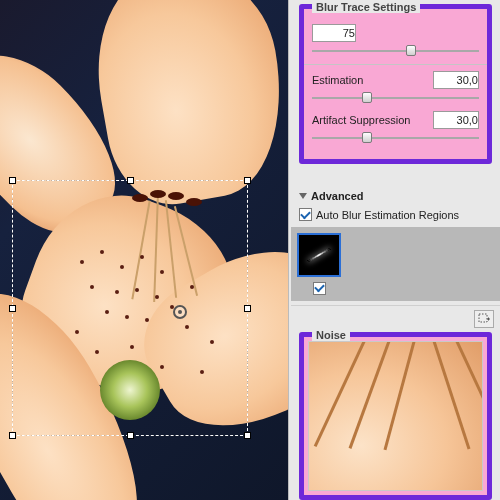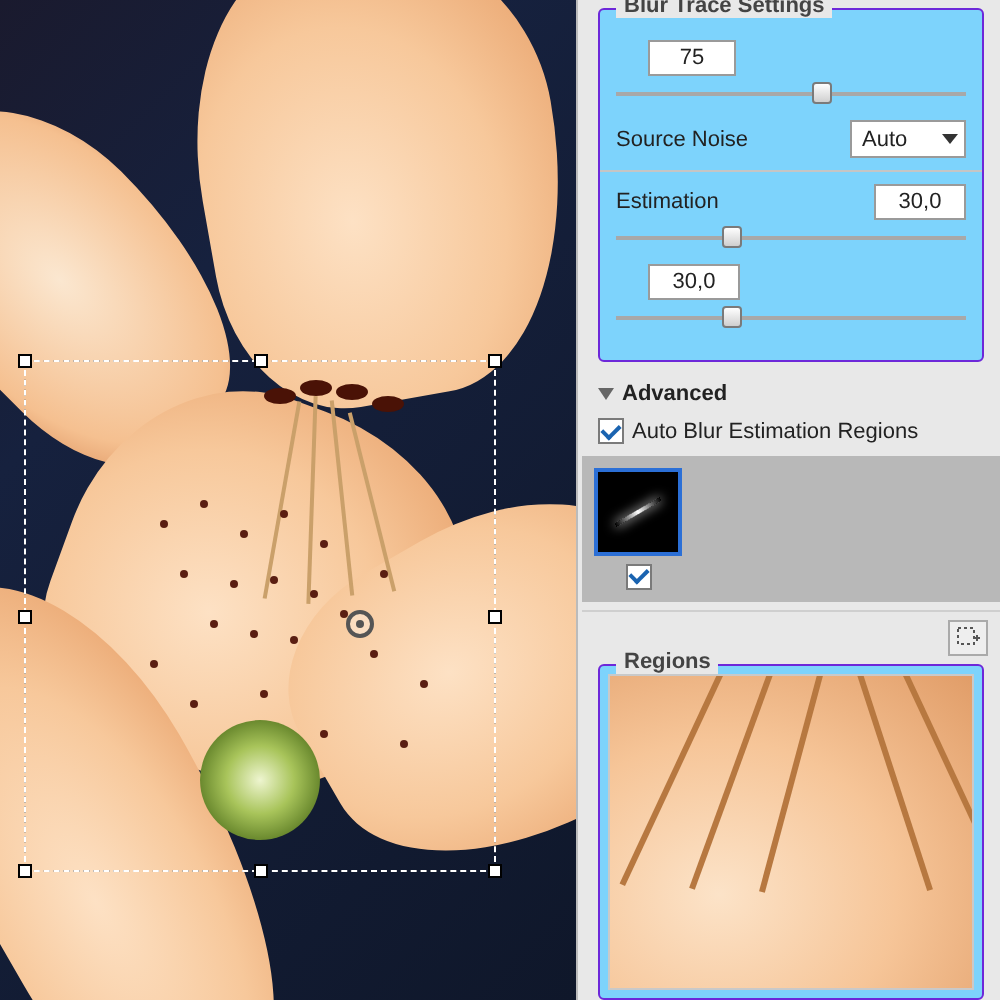--- a/index.html
+++ b/index.html
@@ -16,34 +16,34 @@
   .dots span { position:absolute; width:4px; height:4px; background:#5a1e12; border-radius:50%; }
   .anther { position:absolute; width:16px; height:8px; background:#4a1206; border-radius:50%; }
   .stamen { position:absolute; width:2px; background:#caa06a; }
   .sel { position:absolute; border:1px dashed #000; background:transparent; }
   .sel::before { content:""; position:absolute; inset:-1px; border:1px dashed #fff; }
   .handle { position:absolute; width:7px; height:7px; background:#fff; border:1px solid #000; }
   .pin { position:absolute; width:14px; height:14px; border:2px solid #555; border-radius:50%; background:rgba(255,255,255,0.3); }
   .pin::after { content:""; position:absolute; left:3px; top:3px; width:4px; height:4px; background:#555; border-radius:50%; }
 
   .panel { flex:1; background:#e8e8e8; border-left:1px solid #bbb; display:flex; flex-direction:column; padding:0 8px 0 10px; }
-  .group-frame { border:1px solid #6d28d9; border-radius:3px; margin-top:-8px; padding:10px 8px 8px 8px; position:relative; background:#7dd3fc; }
+  .group-frame { border:5px solid #6d28d9; border-radius:3px; margin-top:-8px; padding:10px 8px 8px 8px; position:relative; background:#f9a8d4; }
   .group-frame .legend { position:absolute; top:-8px; left:8px; background:#e8e8e8; padding:0 4px; font-weight:bold; color:#444; }
   .row { display:flex; align-items:center; margin:5px 0 2px 0; }
   .row label { flex:1; }
-  .numbox { width:44px; height:18px; border:1px solid #9a9a9a; background:#fff; text-align:center; line-height:16px; display:inline-block;margin-left:16px; }
+  .numbox { width:44px; height:18px; border:1px solid #9a9a9a; background:#fff; text-align:right; line-height:16px; display:inline-block; }
   .numbox.wide { width:46px; }
   .dropdown { width:58px; height:19px; border:1px solid #9a9a9a; background:#fff; display:inline-flex; align-items:center; justify-content:space-between; padding:0 3px 0 5px; }
   .dropdown .arr { width:0;height:0;border-left:4px solid transparent;border-right:4px solid transparent;border-top:5px solid #333; }
   .slider { position:relative; height:14px; margin:0 0 6px 0; }
   .slider .track { position:absolute; left:0; right:0; top:6px; height:2px; background:#a8a8a8; }
   .slider .thumb { position:absolute; top:1px; width:10px; height:11px; background:linear-gradient(#fefefe,#cfcfcf); border:1px solid #7a7a7a; border-radius:2px; }
   .sep { height:1px; background:#c5c5c5; margin:6px -8px; }
 
-  .section { margin-top:8px; }
+  .section { margin-top:24px; }
   .disclosure { display:flex; align-items:center; gap:4px; color:#444; font-weight:bold; padding:2px 0; }
   .disclosure .tri { width:0;height:0;border-left:4px solid transparent;border-right:4px solid transparent;border-top:6px solid #666; }
   .chk { width:13px; height:13px; border:1px solid #7a7a7a; background:#fff; display:inline-flex; align-items:center; justify-content:center; margin-right:4px; }
   .chk.checked::after { content:""; width:7px; height:4px; border-left:2px solid #1a63b0; border-bottom:2px solid #1a63b0; transform:rotate(-45deg); margin-top:-2px; }
   .thumbstrip { background:#b8b8b8; margin:6px -8px 0 -8px; padding:6px; }
   .thumb-item { width:44px; height:44px; border:2px solid #2b6fd6; background:#000; display:flex; align-items:center; justify-content:center; }
   .thumb-item .streak { width:26px; height:2px; background:linear-gradient(90deg, transparent, #fff, transparent); transform:rotate(-30deg); box-shadow:0 0 6px #fff; }
   .thumb-chk { margin:3px 0 0 16px; }
   .toolrow { display:flex; justify-content:flex-end; padding:4px 0; border-top:1px solid #cfcfcf; margin:4px -8px 0 -8px; }
   .iconbtn { width:20px; height:18px; border:1px solid #aaa; background:#eee; margin-right:6px; display:flex; align-items:center; justify-content:center; }
@@ -115,40 +115,34 @@
     <div class="legend">Blur Trace Settings</div>
 
     <div class="row">
       <span class="numbox">75</span>
     </div>
     <div class="slider">
       <div class="track"></div>
         <div class="thumb" style="left:56%"></div>
     </div>
 
-    <div class="row">
-      <label>Source Noise</label>
-      <span class="dropdown">
-        <span>Auto</span>
-        <span class="arr"></span>
-      </span>
-    </div>
 
     <div class="sep"></div>
 
     <div class="row">
       <label>Estimation</label>
       <span class="numbox wide">30,0</span>
     </div>
     <div class="slider">
       <div class="track"></div>
         <div class="thumb" style="left:30%"></div>
     </div>
 
     <div class="row">
+      <label>Artifact Suppression</label>
       <span class="numbox wide">30,0</span>
     </div>
     <div class="slider">
       <div class="track"></div>
         <div class="thumb" style="left:30%"></div>
     </div>
   </div>
 
   <div class="section">
     <div class="disclosure">
@@ -173,21 +167,21 @@
             <rect x="1" y="1" width="8" height="8" fill="none" stroke="#555" stroke-dasharray="1.5 1.5"></rect>
             <line x1="9" y1="6" x2="12" y2="6" stroke="#555"></line>
             <line x1="10.5" y1="4.5" x2="10.5" y2="7.5" stroke="#555"></line>
           </svg>
       </div>
     </div>
   </div>
 
   <div class="detail">
     <div class="group-frame" style="flex:1; padding:6px 4px 4px 4px; display:flex">
-      <div class="legend">Regions</div>
+      <div class="legend">Noise</div>
       <div class="detail-body">
         <div class="swatch"></div>
         <div class="line" style="left:30px; top:-10px; transform:rotate(25deg)"></div>
         <div class="line" style="left:60px; top:-10px; transform:rotate(20deg)"></div>
         <div class="line" style="left:90px; top:-10px; transform:rotate(15deg)"></div>
         <div class="line" style="left:140px; top:-10px; transform:rotate(-18deg)"></div>
         <div class="line" style="left:170px; top:-10px; transform:rotate(-25deg)"></div>
       </div>
     </div>
   </div>

